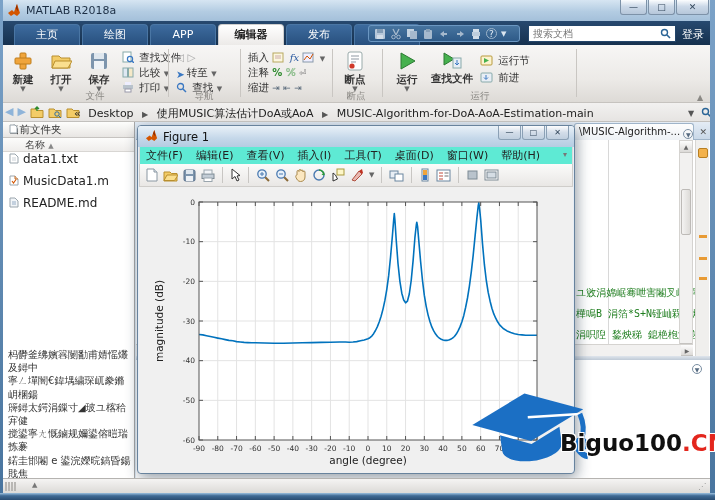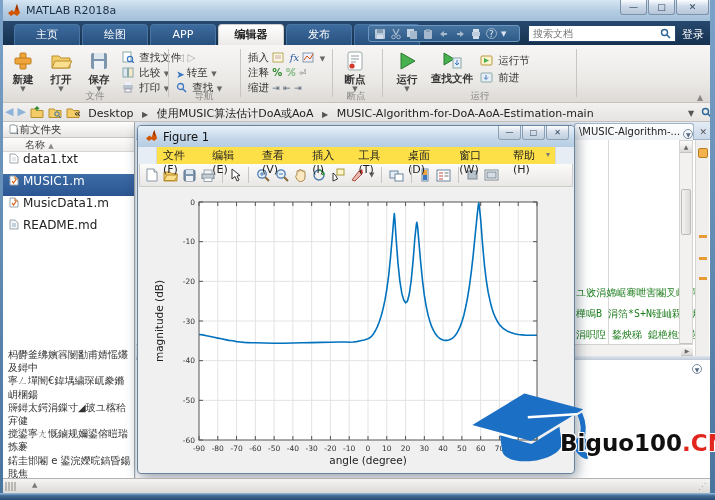--- a/index.html
+++ b/index.html
@@ -106,21 +106,21 @@
 
   
   .figwin { position:absolute; left:137px; top:125px; width:438px; height:349px; z-index:5;
     background:#e6edf5; border:1px solid #68839d; border-radius:4px; box-shadow:2px 4px 14px rgba(20,40,60,.45); }
   .figtitle { position:relative; height:21px; background:linear-gradient(180deg,#e9f1f8,#c4d7e9 60%,#b5cce2); border-radius:3px 3px 0 0; }
   .figtitle .ttl { position:absolute; left:25px; top:4px; font-size:11.5px; color:#111; }
   .figtitle .mlogo { position:absolute; left:7px; top:3px; }
   .figbtns { position:absolute; right:5px; top:0px; display:flex; }
   .figbtn { width:23px; height:14px; margin-left:1px; border:1px solid #8ba0b5; border-top:none; border-radius:0 0 3px 3px;
     background:linear-gradient(180deg,#fdfdfe,#d3dde9 50%,#c0cfdf); font-size:8px; color:#33475c; text-align:center; line-height:13px; }
-  .figmenu { height:17px; background:#fde047; border:1px solid #d9d9d9; border-width:0 1px; margin:0 18px;
+  .figmenu { height:17px; background:#5eead4; border:1px solid #d9d9d9; border-width:0 1px; margin:0 1px;
     font-size:11px; color:#222; padding:1px 4px 0 6px; display:flex; gap:13px; position:relative; }
   .figmenu .mchev { position:absolute; right:5px; top:3px; font-size:8px; color:#777; }
   .figtools { height:23px; background:linear-gradient(180deg,#fbfbfa,#e9e7e5); border:1px solid #cfcdca; border-width:0 1px 1px 1px; margin:0 1px;
     display:flex; align-items:center; gap:5px; padding-left:5px; }
   .tsep { width:1px; height:16px; background:#c8c6c3; margin:0 2px; }
   .figcanvas { position:relative; height:286px; background:#f0f0f0; margin:0 1px; border-radius:0 0 3px 3px; overflow:hidden; }
 
   
   .watermark { position:absolute; left:470px; top:385px; width:245px; height:95px; z-index:9; pointer-events:none; }
   .wm-cn { position:absolute; left:88px; top:14px; font-size:28px; font-weight:900; color:#1b6fc4; letter-spacing:1px; white-space:nowrap;
@@ -413,25 +413,20 @@
           <path d="M1 1 h5 l2 2 v6 h-7 Z" fill="#fff" stroke="#9aa5ad"></path>
         </svg>
       <span>名称</span>
       <span class="sort">▲</span>
     </div>
     <div id="filelist">
         <div class="filerow"><svg class="ficon" width="10" height="11" viewBox="0 0 10 11">
             <path d="M1 1 h5 l3 3 v6 h-8 Z" fill="#fff" stroke="#9aa5ad"></path>
             <path d="M3 5 h4 M3 7 h4" stroke="#c5ccd2" stroke-width="0.9"></path>
           </svg><span>data1.txt</span></div>
-        <div class="filerow sel"><svg class="ficon" width="10" height="11" viewBox="0 0 10 11">
-            <path d="M1 1 h5 l3 3 v6 h-8 Z" fill="#fff" stroke="#9aa5ad"></path>
-            <path d="M6 1 v3 h3" fill="#f5c9a0" stroke="#c07030"></path>
-            <path d="M3 6 l1.5 2 l2.5 -3.5" stroke="#d45500" fill="none" stroke-width="1.1"></path>
-          </svg><span>MUSIC1.m</span></div>
         <div class="filerow"><svg class="ficon" width="10" height="11" viewBox="0 0 10 11">
             <path d="M1 1 h5 l3 3 v6 h-8 Z" fill="#fff" stroke="#9aa5ad"></path>
             <path d="M6 1 v3 h3" fill="#f5c9a0" stroke="#c07030"></path>
             <path d="M3 6 l1.5 2 l2.5 -3.5" stroke="#d45500" fill="none" stroke-width="1.1"></path>
           </svg><span>MusicData1.m</span></div>
         <div class="filerow"><svg class="ficon" width="10" height="11" viewBox="0 0 10 11">
             <path d="M1 1 h5 l3 3 v6 h-8 Z" fill="#f2f5f8" stroke="#9aa5ad"></path>
             <path d="M3 5 h4 M3 7 h4" stroke="#8aa5c0" stroke-width="0.9"></path>
           </svg><span>README.md</span></div>
       </div>

